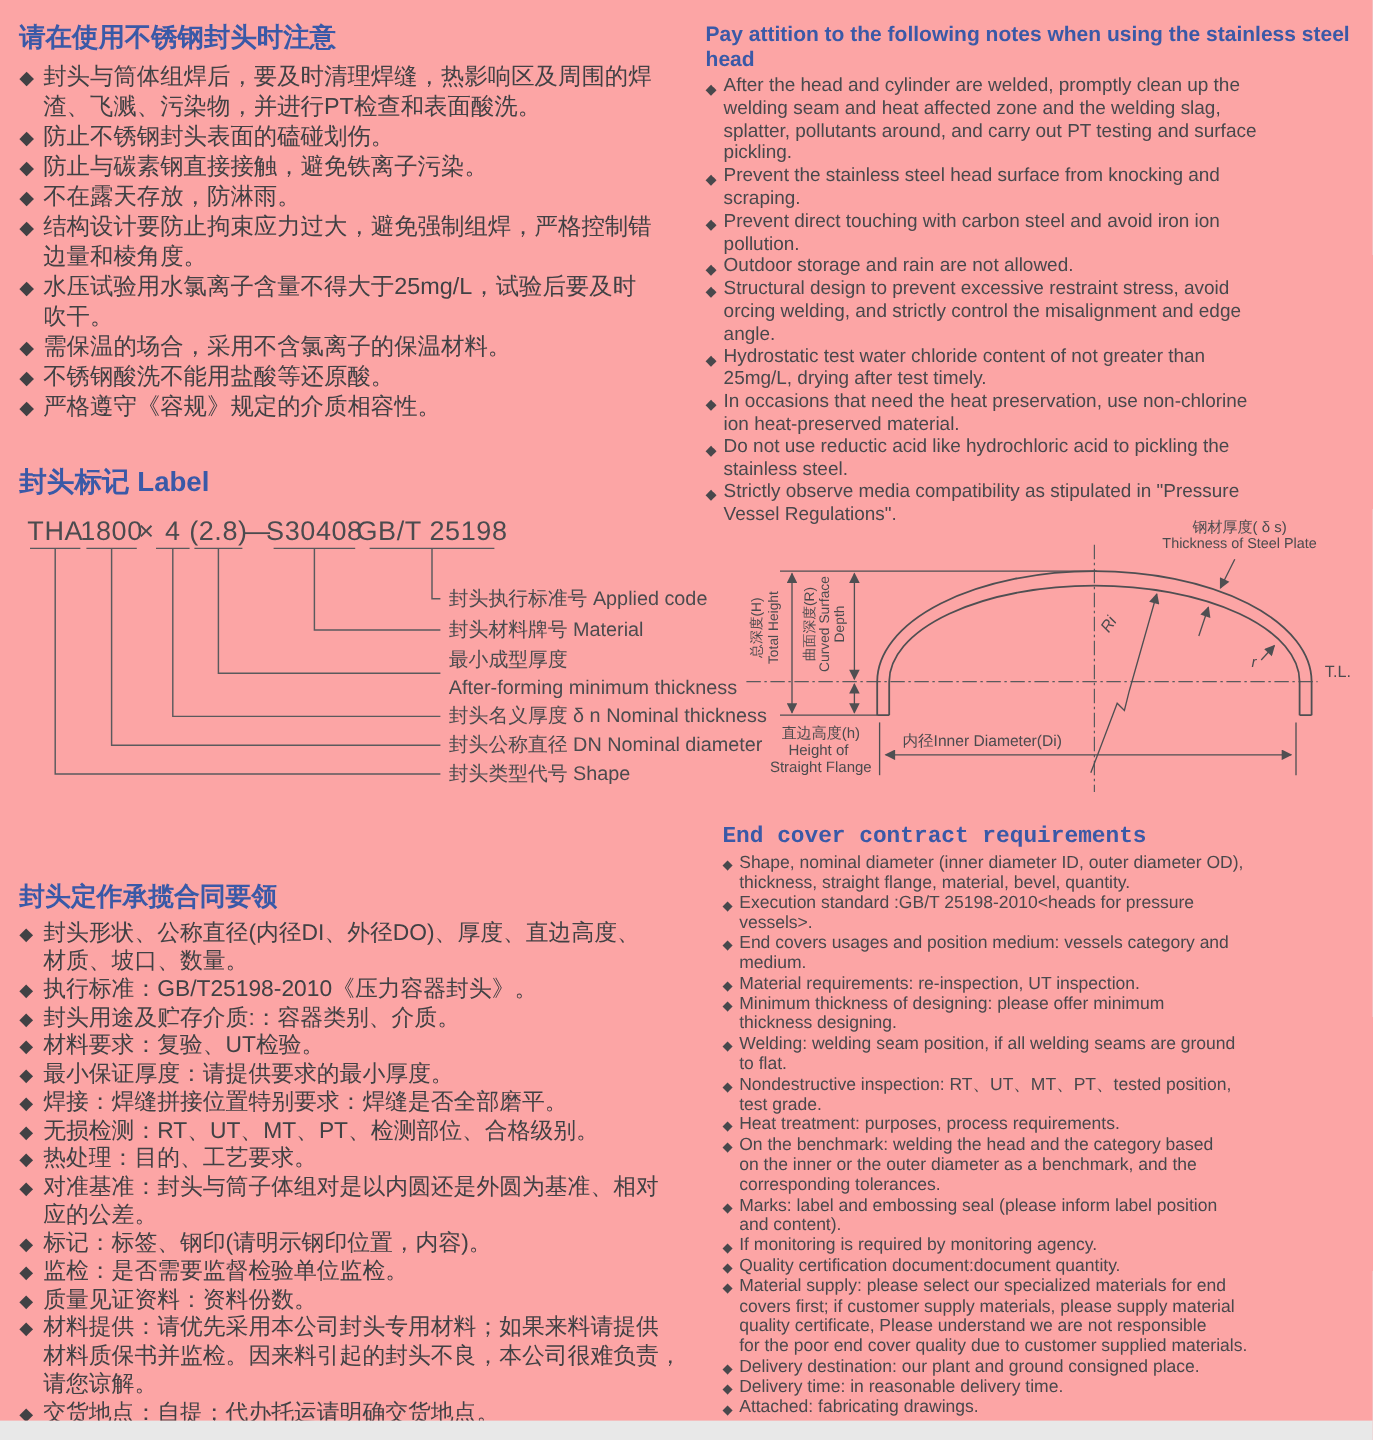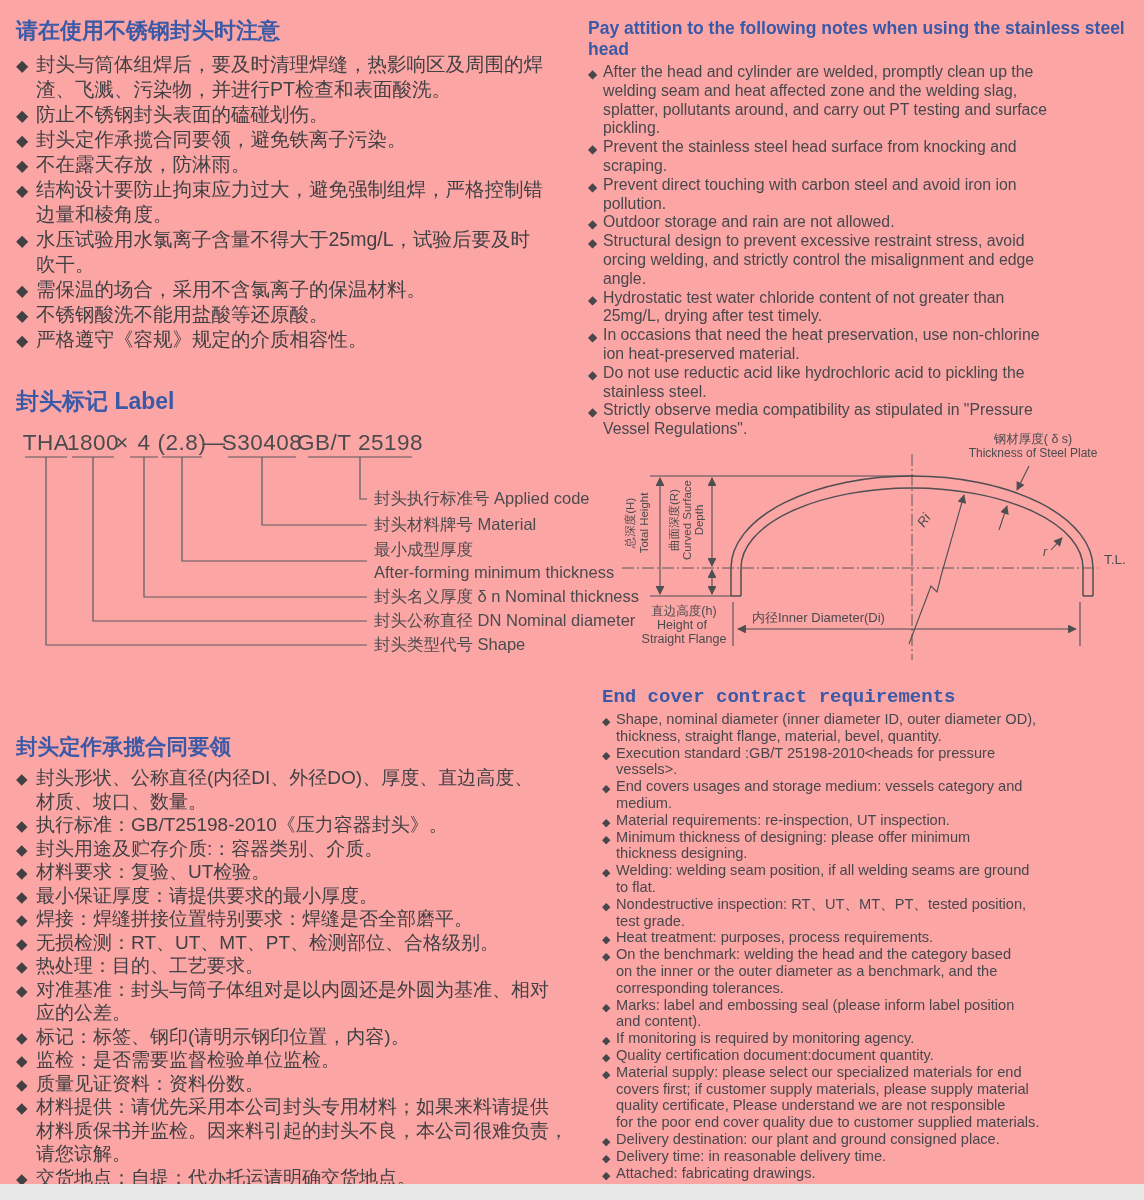--- a/index.html
+++ b/index.html
@@ -48,21 +48,21 @@
           <span class="b">◆</span>
           <span class="t">封头与筒体组焊后，要及时清理焊缝，热影响区及周围的焊
 渣、飞溅、污染物，并进行PT检查和表面酸洗。</span>
         </li>
       <li class="it">
           <span class="b">◆</span>
           <span class="t">防止不锈钢封头表面的磕碰划伤。</span>
         </li>
       <li class="it">
           <span class="b">◆</span>
-          <span class="t">封头定作承揽合同要领，避免铁离子污染。</span>
+          <span class="t">防止与碳素钢直接接触，避免铁离子污染。</span>
         </li>
       <li class="it">
           <span class="b">◆</span>
           <span class="t">不在露天存放，防淋雨。</span>
         </li>
       <li class="it">
           <span class="b">◆</span>
           <span class="t">结构设计要防止拘束应力过大，避免强制组焊，严格控制错
 边量和棱角度。</span>
         </li>
@@ -319,21 +319,21 @@
           <span class="t">Shape, nominal diameter (inner diameter ID, outer diameter OD),
 thickness, straight flange, material, bevel, quantity.</span>
         </li>
       <li class="it">
           <span class="b">◆</span>
           <span class="t">Execution standard :GB/T 25198-2010&lt;heads for pressure
 vessels&gt;.</span>
         </li>
       <li class="it">
           <span class="b">◆</span>
-          <span class="t">End covers usages and storage medium: vessels category and
+          <span class="t">End covers usages and position medium: vessels category and
 medium.</span>
         </li>
       <li class="it">
           <span class="b">◆</span>
           <span class="t">Material requirements: re-inspection, UT inspection.</span>
         </li>
       <li class="it">
           <span class="b">◆</span>
           <span class="t">Minimum thickness of designing: please offer minimum
 thickness designing.</span>

